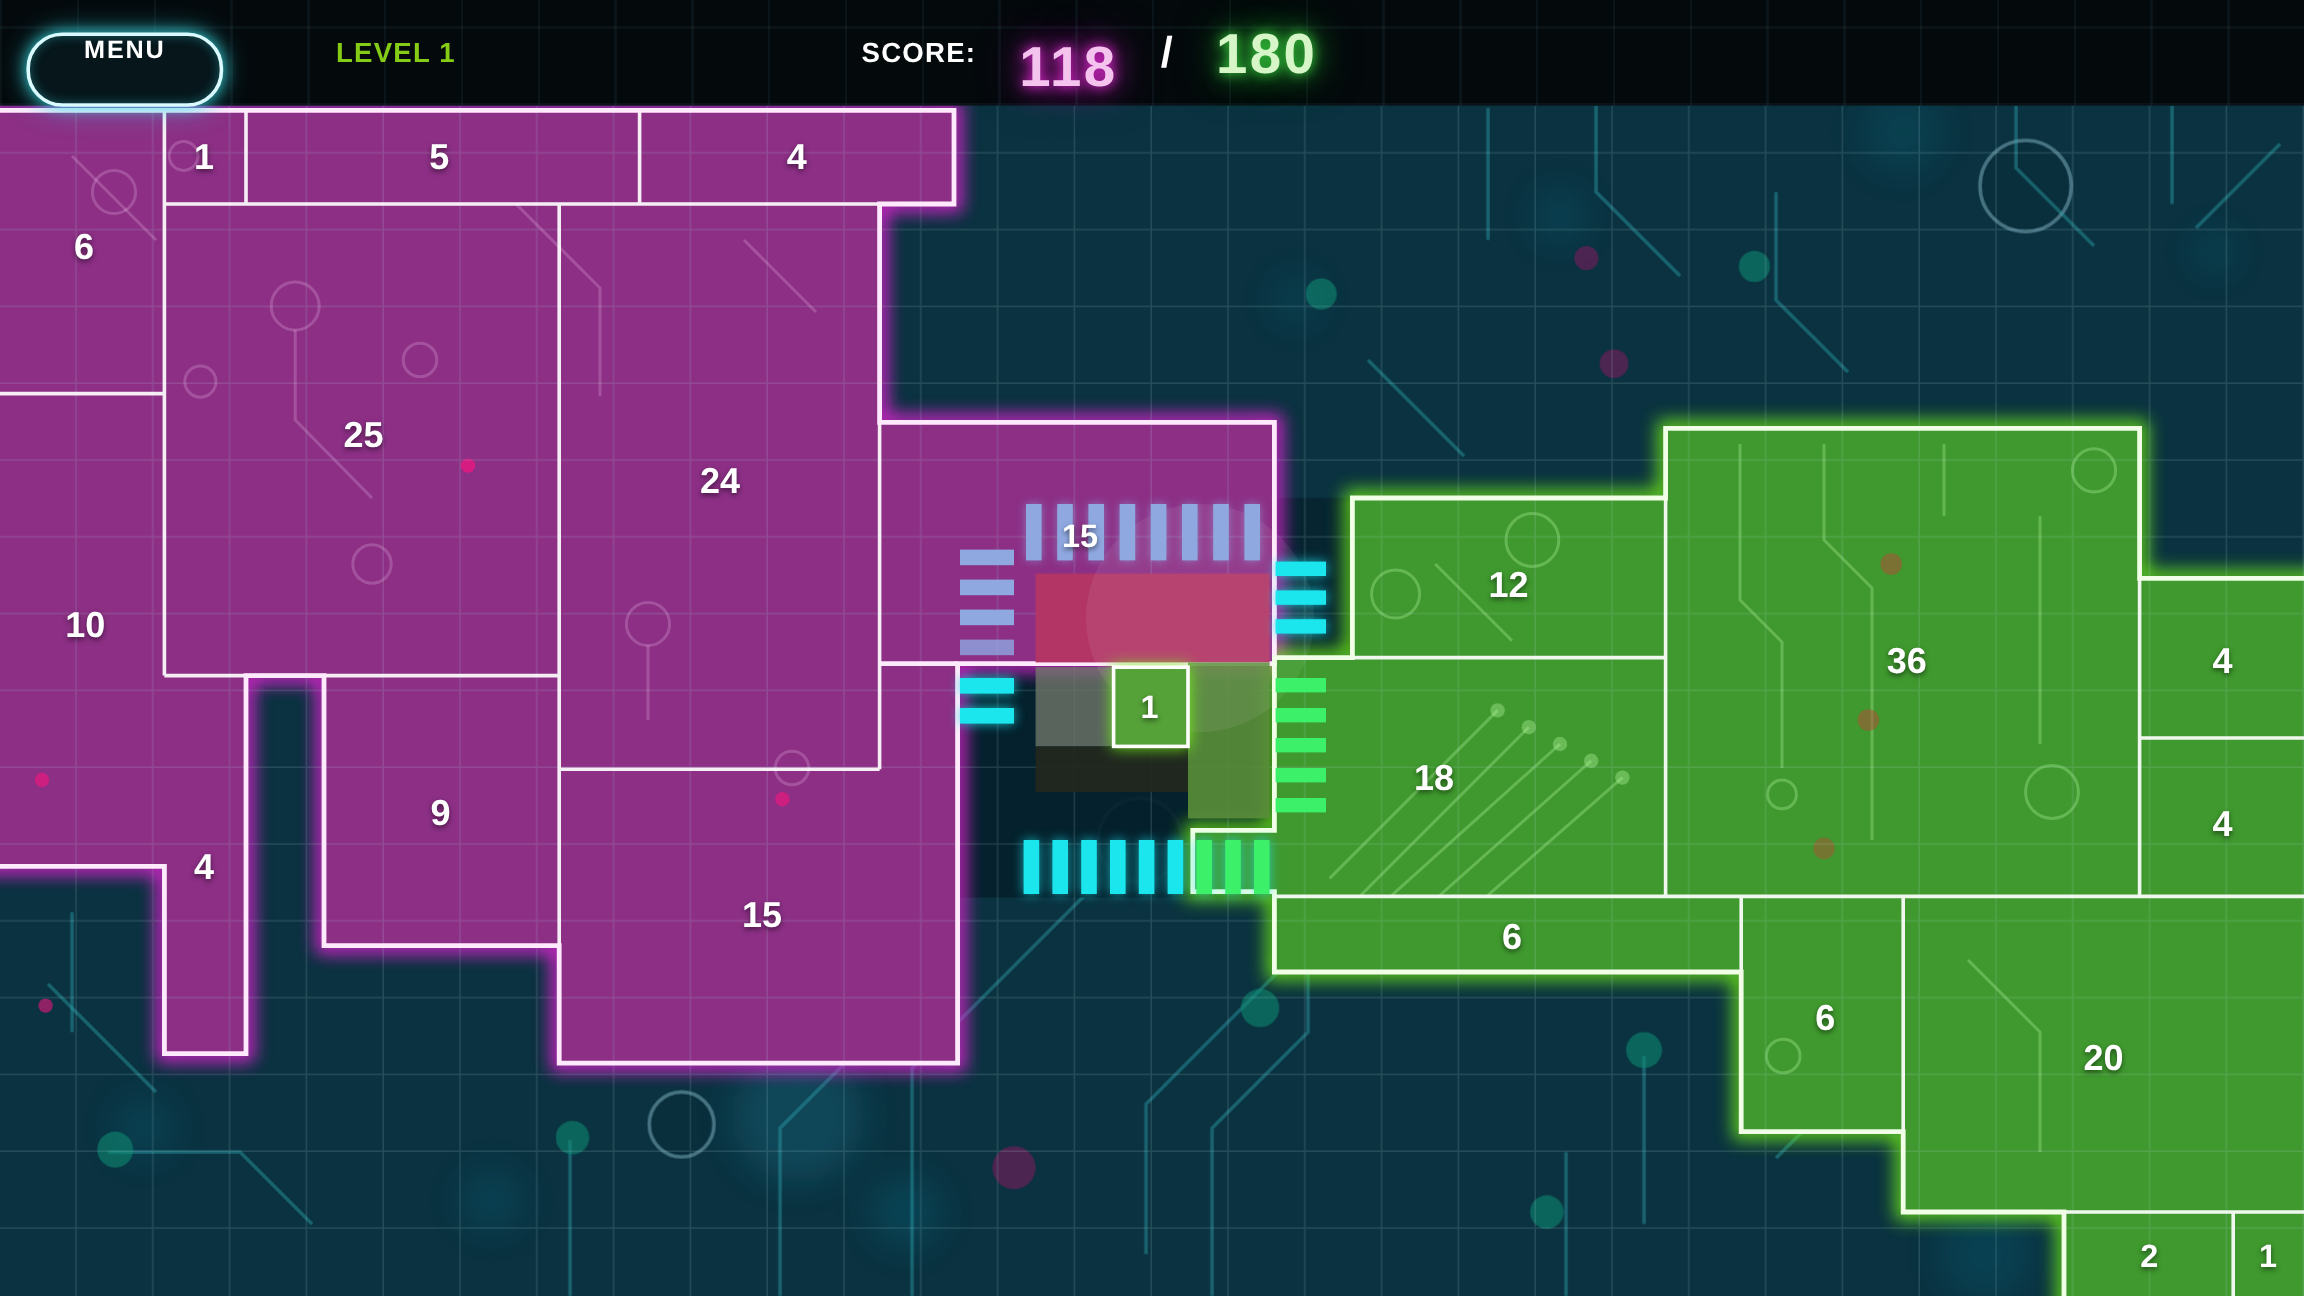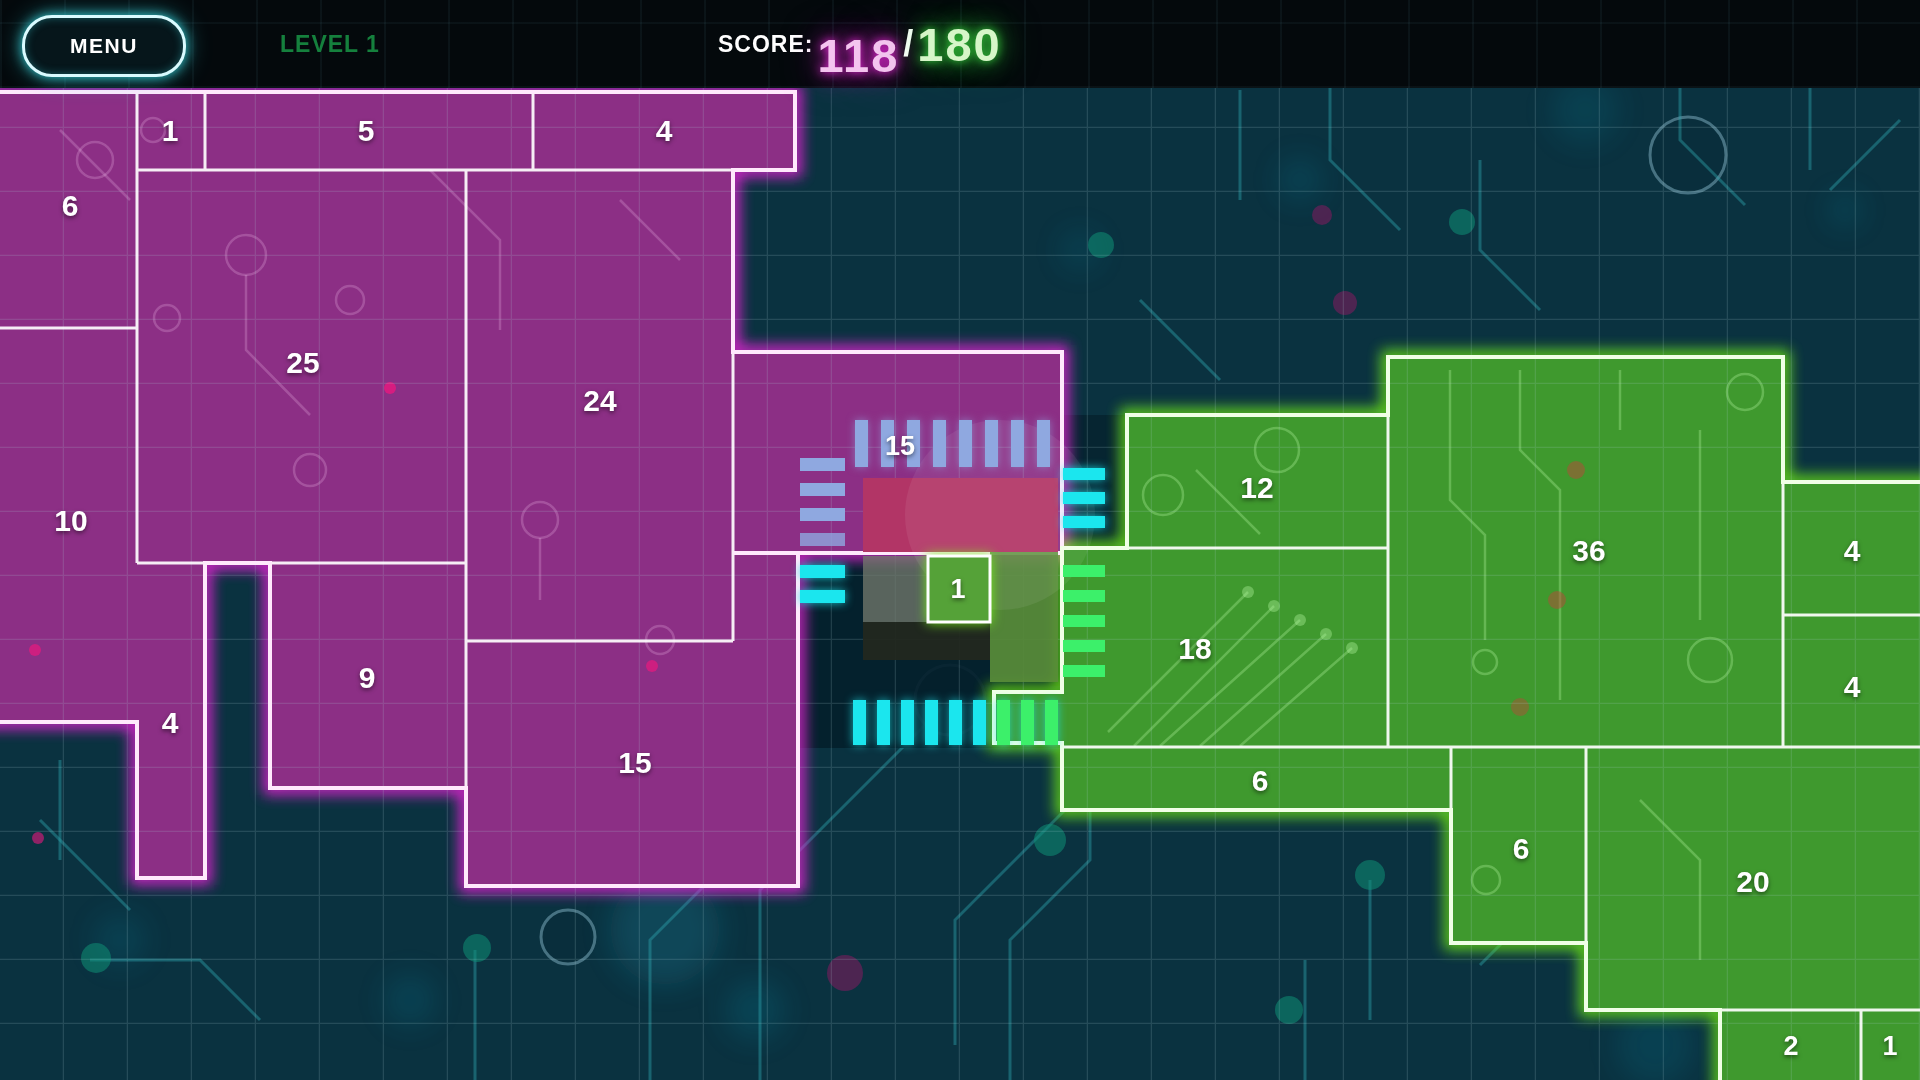--- a/index.html
+++ b/index.html
@@ -16,28 +16,28 @@
   svg{position:absolute;left:0;top:0;}
 
   
   .header{position:absolute;left:0;top:0;width:1920px;height:88px;
           background:var(--header_bg);z-index:5;}
   .header::after{content:"";position:absolute;inset:0;
      background:
        repeating-linear-gradient(90deg,rgba(120,200,220,.06) 0 2px,transparent 2px 64px),
        repeating-linear-gradient(0deg,rgba(120,200,220,.05) 0 2px,transparent 2px 64px);
      pointer-events:none;}
-  .menu-btn{position:absolute;left:22px;top:15px;width:158px;height:56px;
+  .menu-btn{position:absolute;left:22px;top:27px;width:158px;height:56px;
      border:3px solid var(--menu_border);border-radius:30px;background:#06161b;
      box-shadow:0 0 12px rgba(57,224,232,.85),0 0 26px rgba(57,224,232,.45),inset 0 0 9px rgba(57,224,232,.35);
-     display:flex;align-items:center;justify-content:center;z-index:6;cursor:pointer;}
+     display:flex;align-items:flex-start;justify-content:center;z-index:6;cursor:pointer;}
   .menu-btn span{color:#fff;font-size:21px;font-weight:bold;letter-spacing:1.5px;}
   .level{position:absolute;left:280px;top:0;height:88px;display:flex;align-items:center;
-     color:#15803d;font-size:23px;font-weight:bold;letter-spacing:1px;z-index:6;}
-  .score{position:absolute;left:718px;top:0;height:88px;display:flex;align-items:center;gap:4px;z-index:6;}
+     color:#84cc16;font-size:23px;font-weight:bold;letter-spacing:1px;z-index:6;}
+  .score{position:absolute;left:718px;top:0;height:88px;display:flex;align-items:center;gap:36px;z-index:6;}
   .score .lab{color:#fff;font-size:23px;font-weight:bold;letter-spacing:1px;}
   .score .cur{color:var(--score_magenta);font-size:47px;font-weight:bold;letter-spacing:2px;
      text-shadow:0 0 10px #e829d8,0 0 24px rgba(232,41,216,.8),0 0 40px rgba(232,41,216,.5);margin-top:22px;}
   .score .sep{color:#fff;font-size:36px;font-weight:bold;}
   .score .tgt{color:var(--score_green);font-size:47px;font-weight:bold;letter-spacing:2px;
      text-shadow:0 0 10px #38d63e,0 0 24px rgba(56,214,62,.8),0 0 40px rgba(56,214,62,.5);}
 
   
   .t-mag{fill:var(--magenta_fill);}
   .t-grn{fill:var(--green_fill);}

